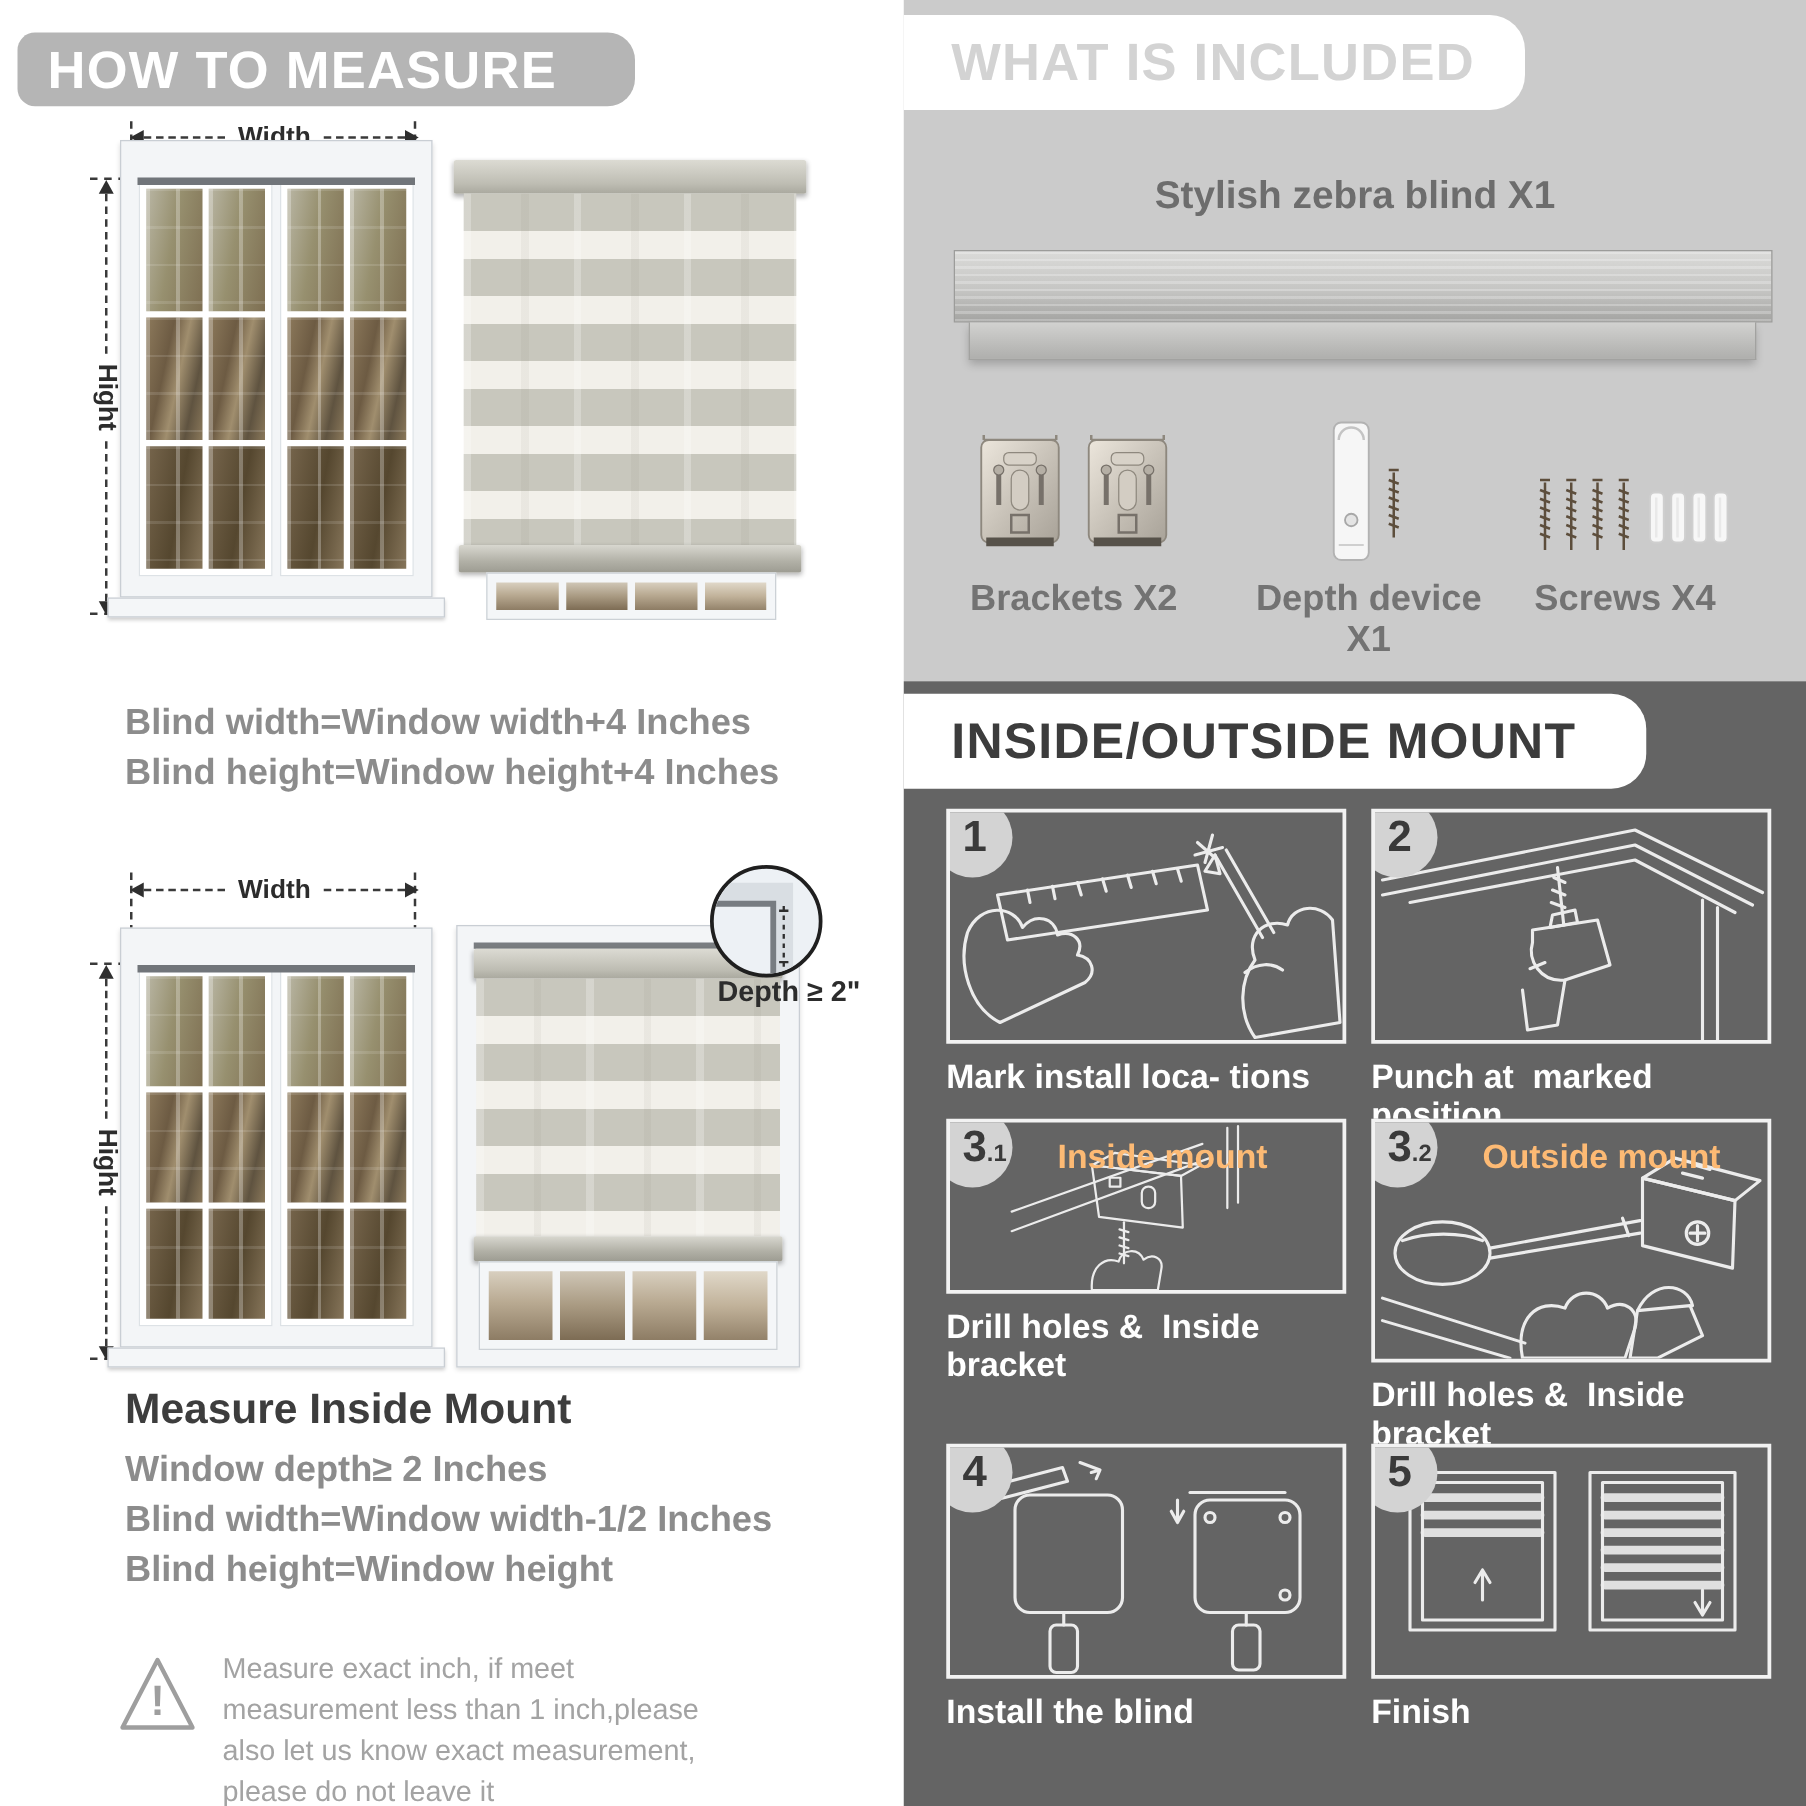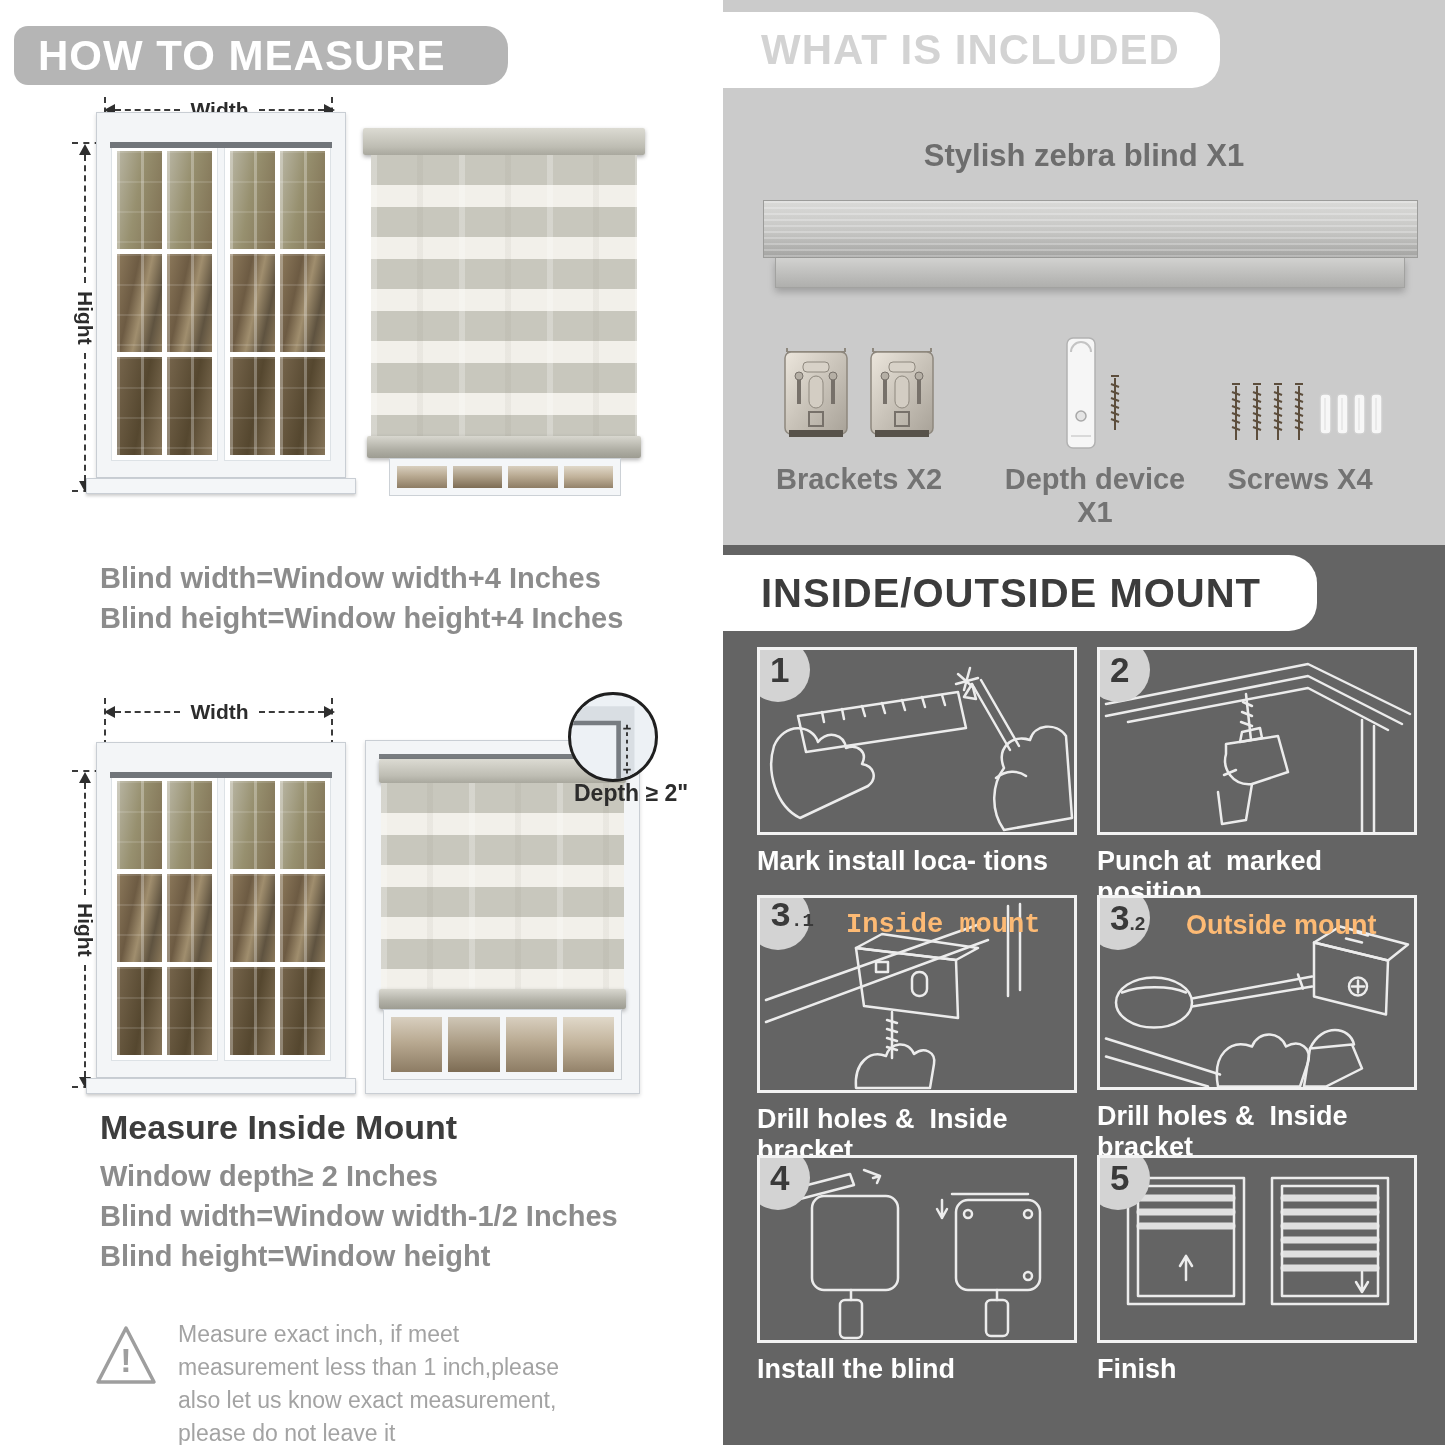--- a/index.html
+++ b/index.html
@@ -361,21 +361,21 @@
           <path d="M136,120 l-12,5"></path>
         </svg>
         <div class="badge">
           <span class="n">2</span>
         </div>
       </div>
       <div class="cap">Punch at  marked position</div>
     </div>
 
     <div class="cell" style="left:34px;top:350px;">
-      <div class="tile" style="height:198px;font-family:Liberation Mono, monospace;">
+      <div class="tile" style="height:140px;">
         <svg viewBox="0 0 314 188" class="lineart">
           <path d="M6,100 L220,24 M6,122 L228,40"></path>
           <path d="M248,6 L248,96 M260,4 L260,90"></path>
           <path d="M96,48 L196,60 L198,118 L104,106 Z"></path>
           <path d="M96,48 L122,34 L218,48 L196,60 Z"></path>
           <rect x="152" y="72" width="15" height="24" rx="7"></rect>
           <rect x="116" y="62" width="12" height="10"></rect>
           <path d="M132,112 L132,158"></path>
           <path d="M127,120 l10,3 M127,129 l10,3 M127,138 l10,3 M127,147 l10,3"></path>
           <path d="M96,188 C94,162 110,150 126,156 C130,142 148,140 154,154 C164,146 176,152 174,164 L170,188 Z"></path>

